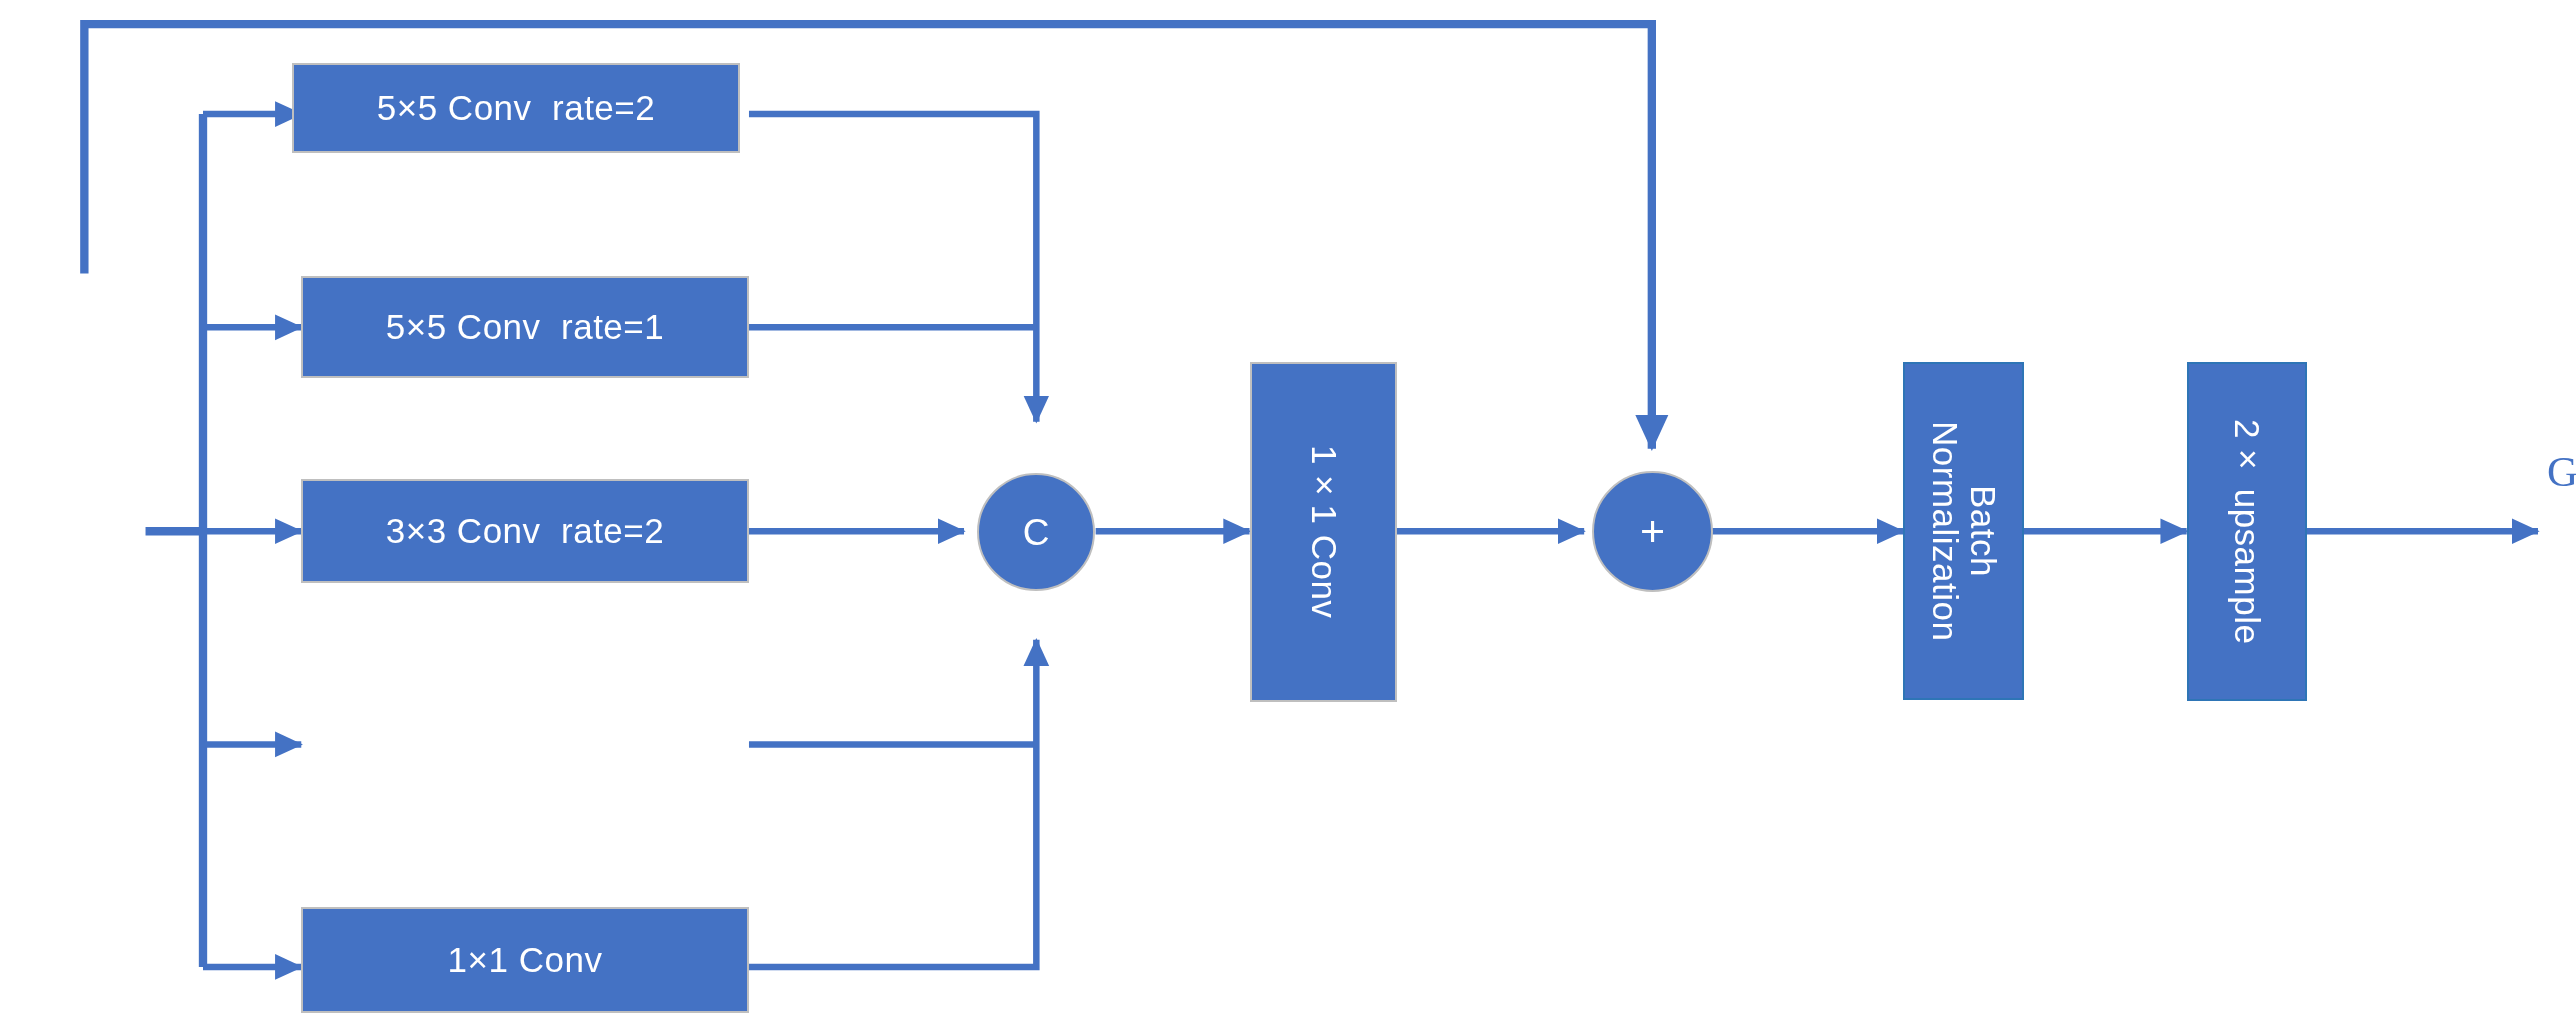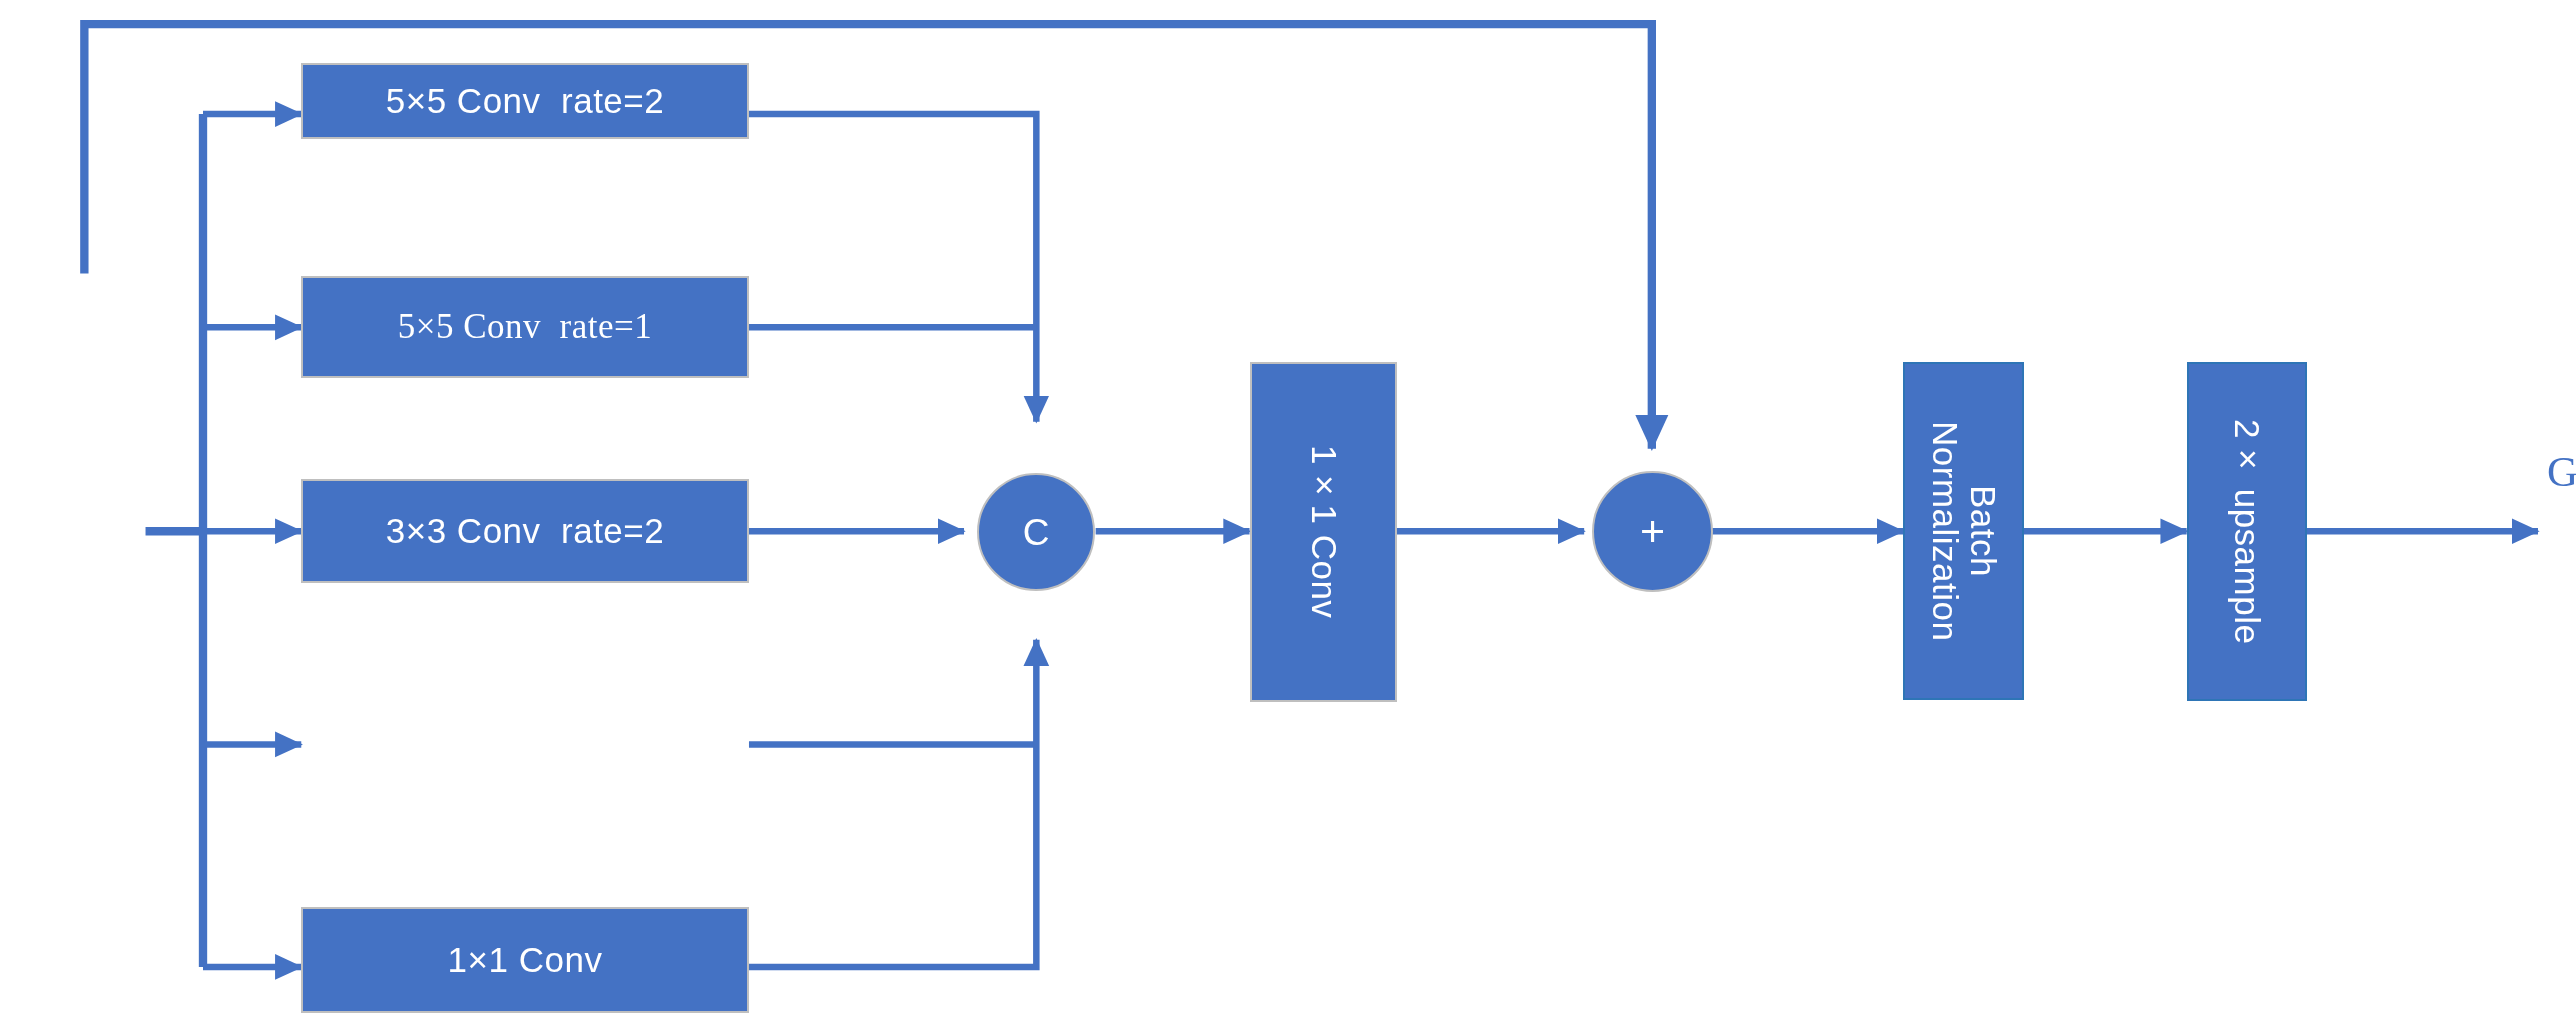--- a/index.html
+++ b/index.html
@@ -130,25 +130,25 @@
       </g>
 
       <g stroke-width="7">
         <path d="M 2488 573 L 2738 573" marker-end="url(#ah)"></path>
       </g>
 
     </g>
   </svg>
 
 
-  <div class="node" style="left:301px;top:63px;width:448px;height:76px;">
+  <div class="node" style="left:292px;top:63px;width:448px;height:90px;">
     <span class="lbl">5×5 Conv  rate=2</span>
   </div>
 
-  <div class="node" style="left:301px;top:276px;width:448px;height:102px;font-family:Liberation Serif, serif;">
+  <div class="node" style="left:301px;top:276px;width:448px;height:102px;">
     <span class="lbl">5×5 Conv  rate=1</span>
   </div>
 
   <div class="node" style="left:301px;top:479px;width:448px;height:104px;">
     <span class="lbl">3×3 Conv  rate=2</span>
   </div>
 
 
   <div class="node" style="left:301px;top:907px;width:448px;height:106px;">
     <span class="lbl">1×1 Conv</span>

